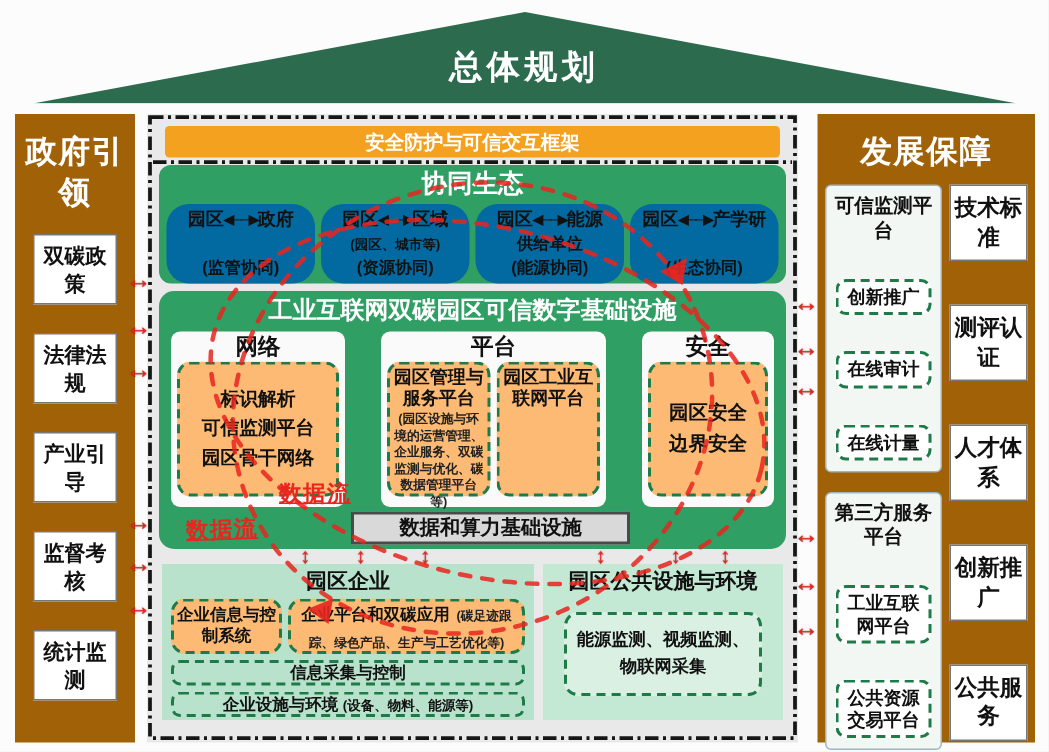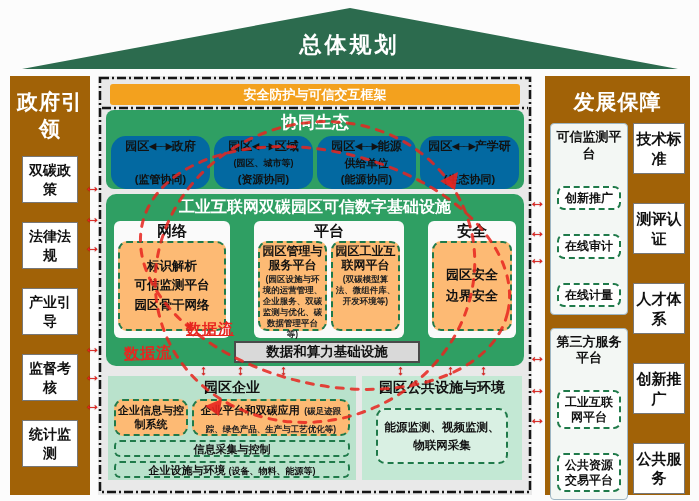--- a/index.html
+++ b/index.html
@@ -192,21 +192,20 @@
         </div>
         <div class="col col-plat">
           <div class="col-title">平台</div>
           <div class="plat-row">
             <div class="dash-box plat-box">
               <div class="plat-box-title">园区管理与服务平台</div>
               <div class="plat-box-detail">(园区设施与环境的运营管理、企业服务、双碳监测与优化、碳数据管理平台等)</div>
             </div>
             <div class="dash-box plat-box">
               <div class="plat-box-title">园区工业互联网平台</div>
-              <div class="plat-box-detail">(双碳模型算法、微组件库、开发环境等)</div>
             </div>
           </div>
         </div>
         <div class="col col-sec">
           <div class="col-title">安全</div>
           <div class="dash-box sec-box">
             <div>园区安全</div>
             <div>边界安全</div>
           </div>
         </div>

